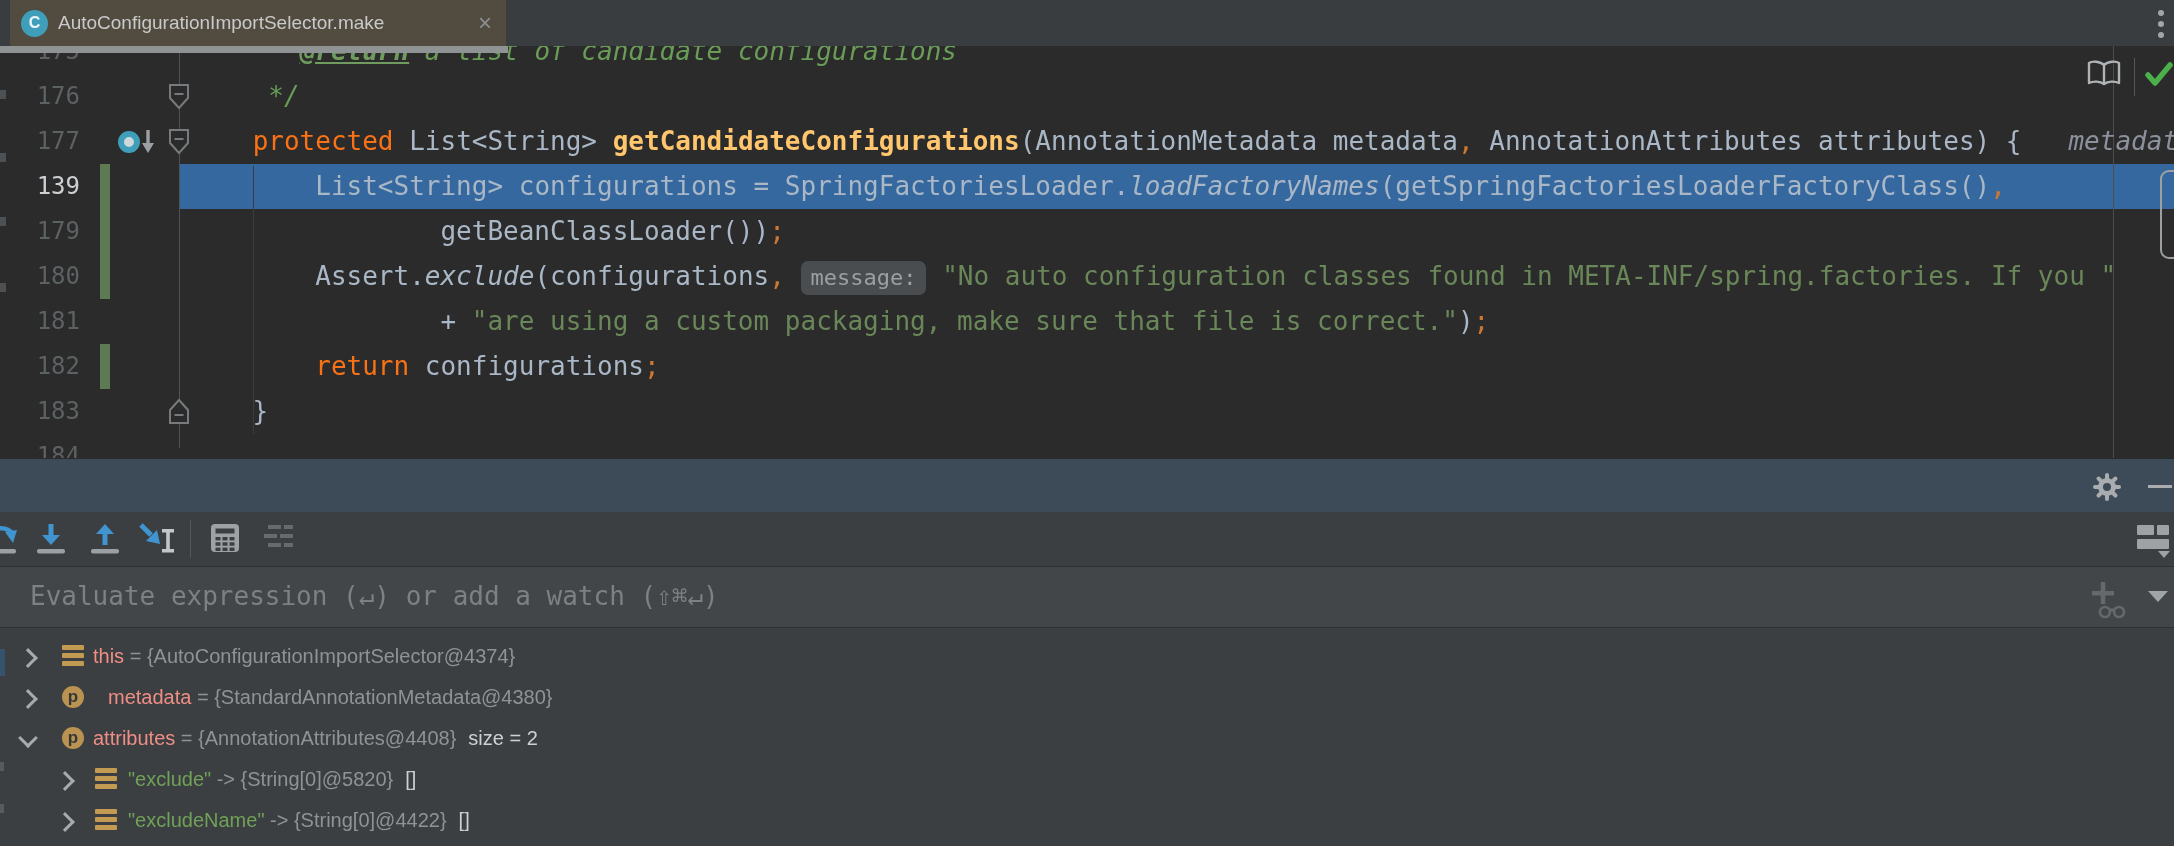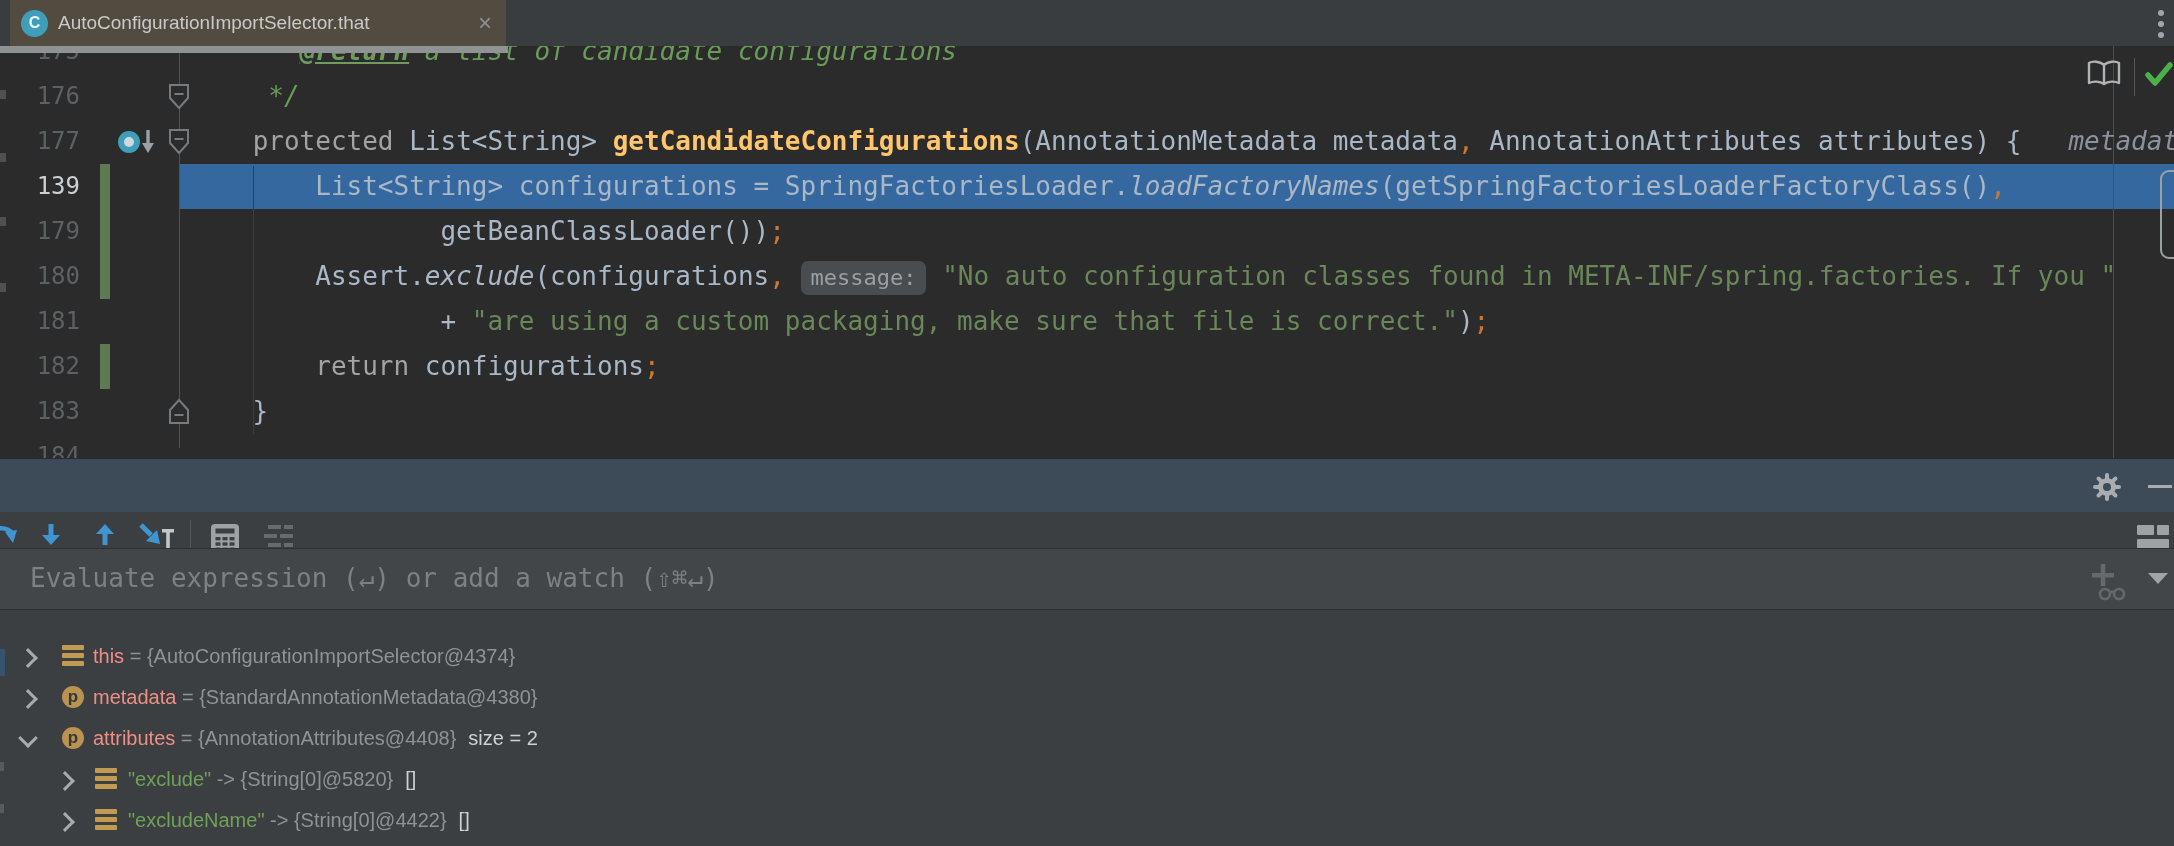--- a/index.html
+++ b/index.html
@@ -19,21 +19,21 @@
   
   #editor{position:absolute;left:0;top:46px;width:2174px;height:412px;background:#2b2b2b;overflow:hidden;}
   .erow{position:absolute;left:0;width:2174px;height:45px;z-index:3;}
   .lnum{position:absolute;left:24px;top:0;width:56px;text-align:right;
         font-family:"DejaVu Sans Mono",monospace;font-size:24px;line-height:45px;color:#5c6163;}
   .lnum.cur{color:#ccd0d3;}
   .chbar{position:absolute;left:100px;top:0;width:10px;height:45px;background:var(--bar,#5d7a53);}
   .code{position:absolute;left:0;top:0;width:2174px;height:45px;padding-left:190px;box-sizing:border-box;
         white-space:pre;font-family:"DejaVu Sans Mono",monospace;font-size:26px;line-height:45px;color:#a9b7c6;}
   .c-pl{color:#a9b7c6;margin-top:9px;}
-  .c-kw{color:#a3a3a3;text-align:right;}
+  .c-kw{color:#f97316;text-align:right;}
   .c-mth{color:#ffc66d;font-weight:bold;}
   .c-it{color:#a9b7c6;font-style:italic;}
   .c-cm{color:#699c57;font-style:italic;}
   .c-tag{color:#6f9c5e;font-style:italic;font-weight:bold;text-decoration:underline;}
   .c-str{color:var(--str,#6a8759);}
   .c-op{color:#cc7832;}
   .c-hint{color:#8b919d;font-style:italic;}
   .c-chip{display:inline-block;background:#4a4d4f;border-radius:7px;color:#9aa0a3;font-size:22px;
           line-height:34px;padding:0 10px;vertical-align:middle;font-style:normal;}
   #execline{position:absolute;left:180px;top:118px;width:1994px;height:45px;background:var(--exec,#35689f);z-index:1;}
@@ -52,21 +52,21 @@
   .edgemark{position:absolute;left:0;width:6px;height:9px;background:#4e5154;z-index:4;}
   
   #band{position:absolute;left:0;top:458px;width:2174px;height:54px;background:#3d4a57;border-top:1px solid #282b2d;box-sizing:border-box;}
   #gear{position:absolute;left:2092px;top:13px;}
   #minim{position:absolute;left:2148px;top:26px;width:24px;height:3px;background:#a9adb0;}
   #steptb{position:absolute;left:0;top:512px;width:2174px;height:54px;background:#3c3f41;}
   .tbico{position:absolute;top:10px;}
   #tbsep{position:absolute;left:190px;top:8px;width:1px;height:38px;background:#55585a;}
   #cutwrap{position:absolute;left:0;top:10px;width:17px;height:34px;overflow:hidden;}
   
-  #evalbar{position:absolute;left:0;top:548px;width:2174px;height:62px;background:#434649;
+  #evalbar{position:absolute;left:0;top:566px;width:2174px;height:62px;background:#434649;
            border-top:1px solid #2e3133;border-bottom:1px solid #2e3133;box-sizing:border-box;padding-left:20px;}
   #evaltext{position:absolute;left:30px;top:0;line-height:58px;color:#7d8184;
             font-family:"DejaVu Sans Mono","DejaVu Sans",monospace;font-size:26px;white-space:pre;}
   #addwatch{position:absolute;left:2090px;top:10px;}
   #ddcaret{position:absolute;left:2148px;top:24px;width:0;height:0;
            border-left:10px solid transparent;border-right:10px solid transparent;border-top:11px solid #9fa4a7;}
   
   #vars{position:absolute;left:0;top:628px;width:2174px;height:218px;background:#3c3f41;}
   .vrow{position:absolute;left:0;width:2108px;height:41px;}
   .chev{position:absolute;top:15px;width:11px;height:11px;border-top:3px solid #a7abae;border-right:3px solid #a7abae;}
@@ -85,21 +85,21 @@
   .vdash{position:absolute;left:0;width:4px;height:9px;background:#585b5e;}
 </style>
 </head>
 <body>
 
 <div id="app">
 
   <div id="tabbar">
     <div id="tab">
       <div class="classicon">C</div>
-      <div id="tabtitle">AutoConfigurationImportSelector.that</div>
+      <div id="tabtitle">AutoConfigurationImportSelector.make</div>
       <div id="tabclose">×</div>
     </div>
     <div id="kebab">
         <i></i>
         <i></i>
         <i></i>
       </div>
   </div>
   <div id="tabstrip"></div>
 
@@ -306,21 +306,21 @@
         <div class="vicon" style="left: 62px;">
           <div class="bar" style="top:0"></div>
           <div class="bar" style="top:8px"></div>
           <div class="bar" style="top:16px"></div>
         </div>
         <div class="vtext" style="left: 93px;"><span class="vname">this</span><span class="vop"> = </span><span class="vval">{AutoConfigurationImportSelector@4374}</span></div>
       </div>
       <div class="vrow" style="top: 49px;">
         <div class="chev right" style="left: 21px;"></div>
         <div class="vicon param" style="left: 62px;">p</div>
-        <div class="vtext" style="left: 93px;"><span class="vname">metadata</span><span class="vop"> = </span><span class="vval">{StandardAnnotationMetadata@4380}</span></div>
+        <div class="vtext" style="left: 108px;"><span class="vname">metadata</span><span class="vop"> = </span><span class="vval">{StandardAnnotationMetadata@4380}</span></div>
       </div>
       <div class="vrow" style="top: 90px;">
         <div class="chev down" style="left: 21px;"></div>
         <div class="vicon param" style="left: 62px;">p</div>
         <div class="vtext" style="left: 93px;"><span class="vname">attributes</span><span class="vop"> = </span><span class="vval">{AnnotationAttributes@4408}</span><span class="vextra">size = 2</span></div>
       </div>
       <div class="vrow" style="top: 131px;">
         <div class="chev right" style="left: 58px;"></div>
         <div class="vicon" style="left: 95px;">
           <div class="bar" style="top:0"></div>

